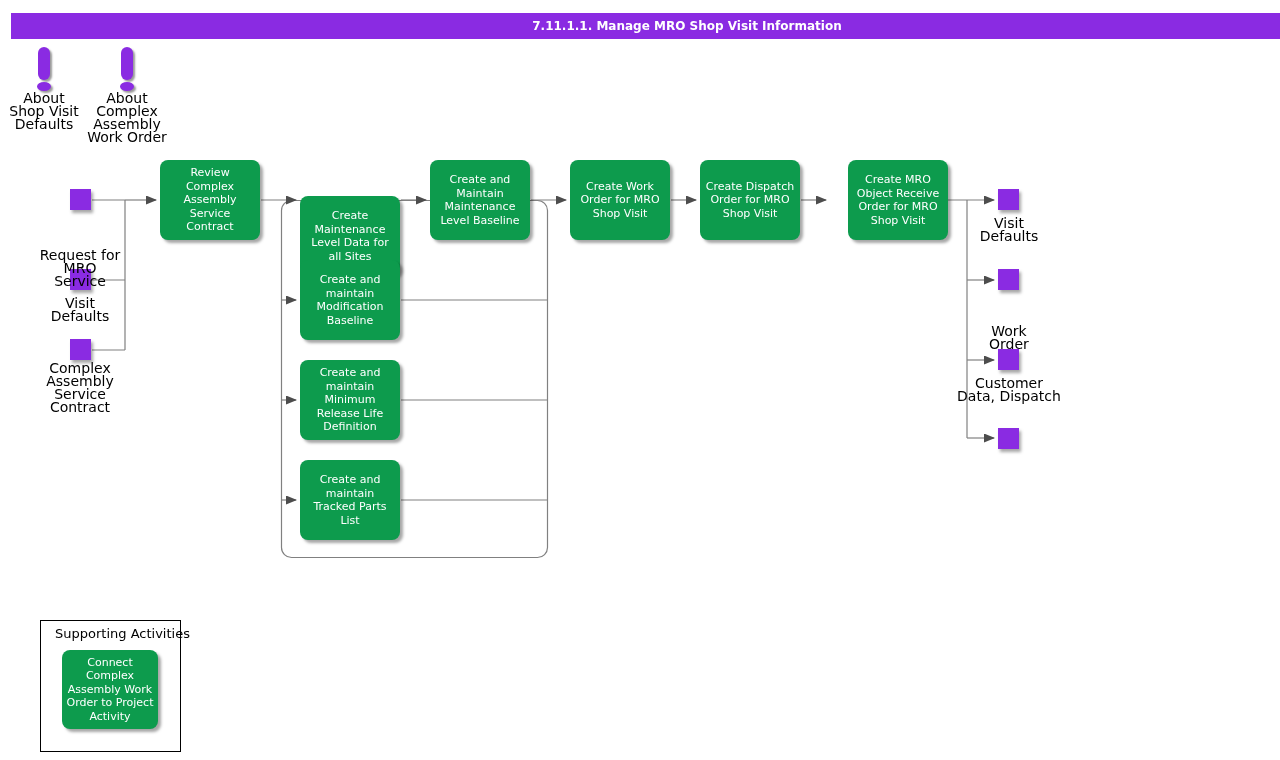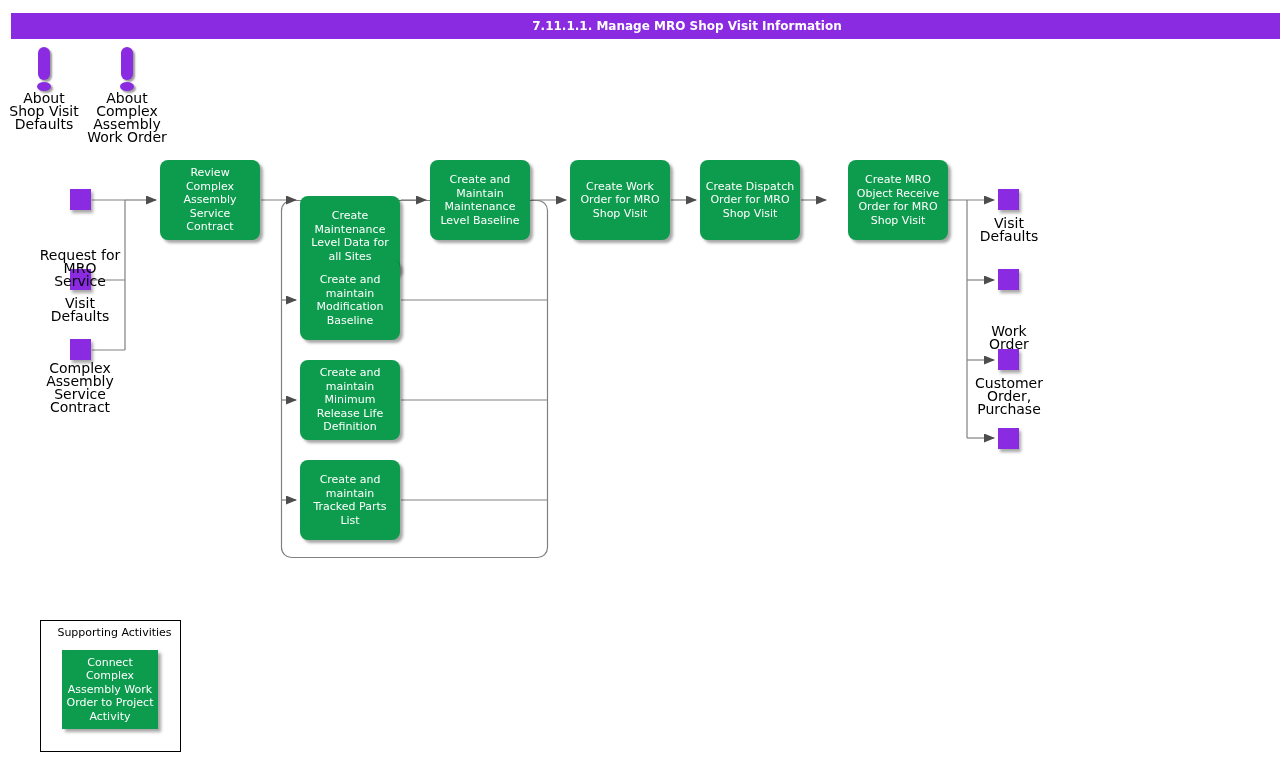--- a/index.html
+++ b/index.html
@@ -34,25 +34,25 @@
   .bang-dot{
     position:absolute;width:14px;height:9px;background:#8A2BE2;border-radius:50%;
     box-shadow:2px 2px 2px rgba(0,0,0,0.4);
   }
   .bang{position:absolute;width:26px;height:52px;z-index:2;cursor:pointer;}
   .support{
     position:absolute;left:40px;top:620px;width:139px;height:130px;
     border:1px solid #000;background:#fff;z-index:2;
   }
   .support-title{
-    position:absolute;top:5px;left:4px;width:100%;text-align:center;font-size:11px;
+    position:absolute;top:5px;left:12px;width:100%;text-align:center;font-size:13px;
   }
   .support-box{
     position:absolute;left:21px;top:29px;width:96px;height:79px;background:#0D9B4D;
-    border-radius:0;box-shadow:3px 3px 3px rgba(0,0,0,0.35);
+    border-radius:8px;box-shadow:3px 3px 3px rgba(0,0,0,0.35);
     display:flex;align-items:center;justify-content:center;text-align:center;
     color:#fff;font-size:11px;line-height:13.5px;white-space:pre-line;cursor:pointer;
   }
 </style>
 </head>
 <body>
 
 <div class="canvas">
 
   <div class="titlebar">
@@ -179,21 +179,21 @@
 
   <div class="sq" style="left:998px;top:189px;"></div>
   <div class="sq" style="left:998px;top:269px;"></div>
   <div class="sq" style="left:998px;top:349px;"></div>
   <div class="sq" style="left:998px;top:428px;"></div>
   <div class="lbl" style="left:954px;top:217px;width:110px;">Visit
 Defaults</div>
   <div class="lbl" style="left:954px;top:297px;width:110px;margin-top:28px;">Work
 Order</div>
   <div class="lbl" style="left:954px;top:377px;width:110px;">Customer
-Order, Purchase</div>
+Data, Dispatch</div>
 
   <div class="support">
     <div class="support-title">Supporting Activities</div>
     <div class="support-box">
       <span>Connect
 Complex
 Assembly Work
 Order to Project
 Activity</span>
     </div>

